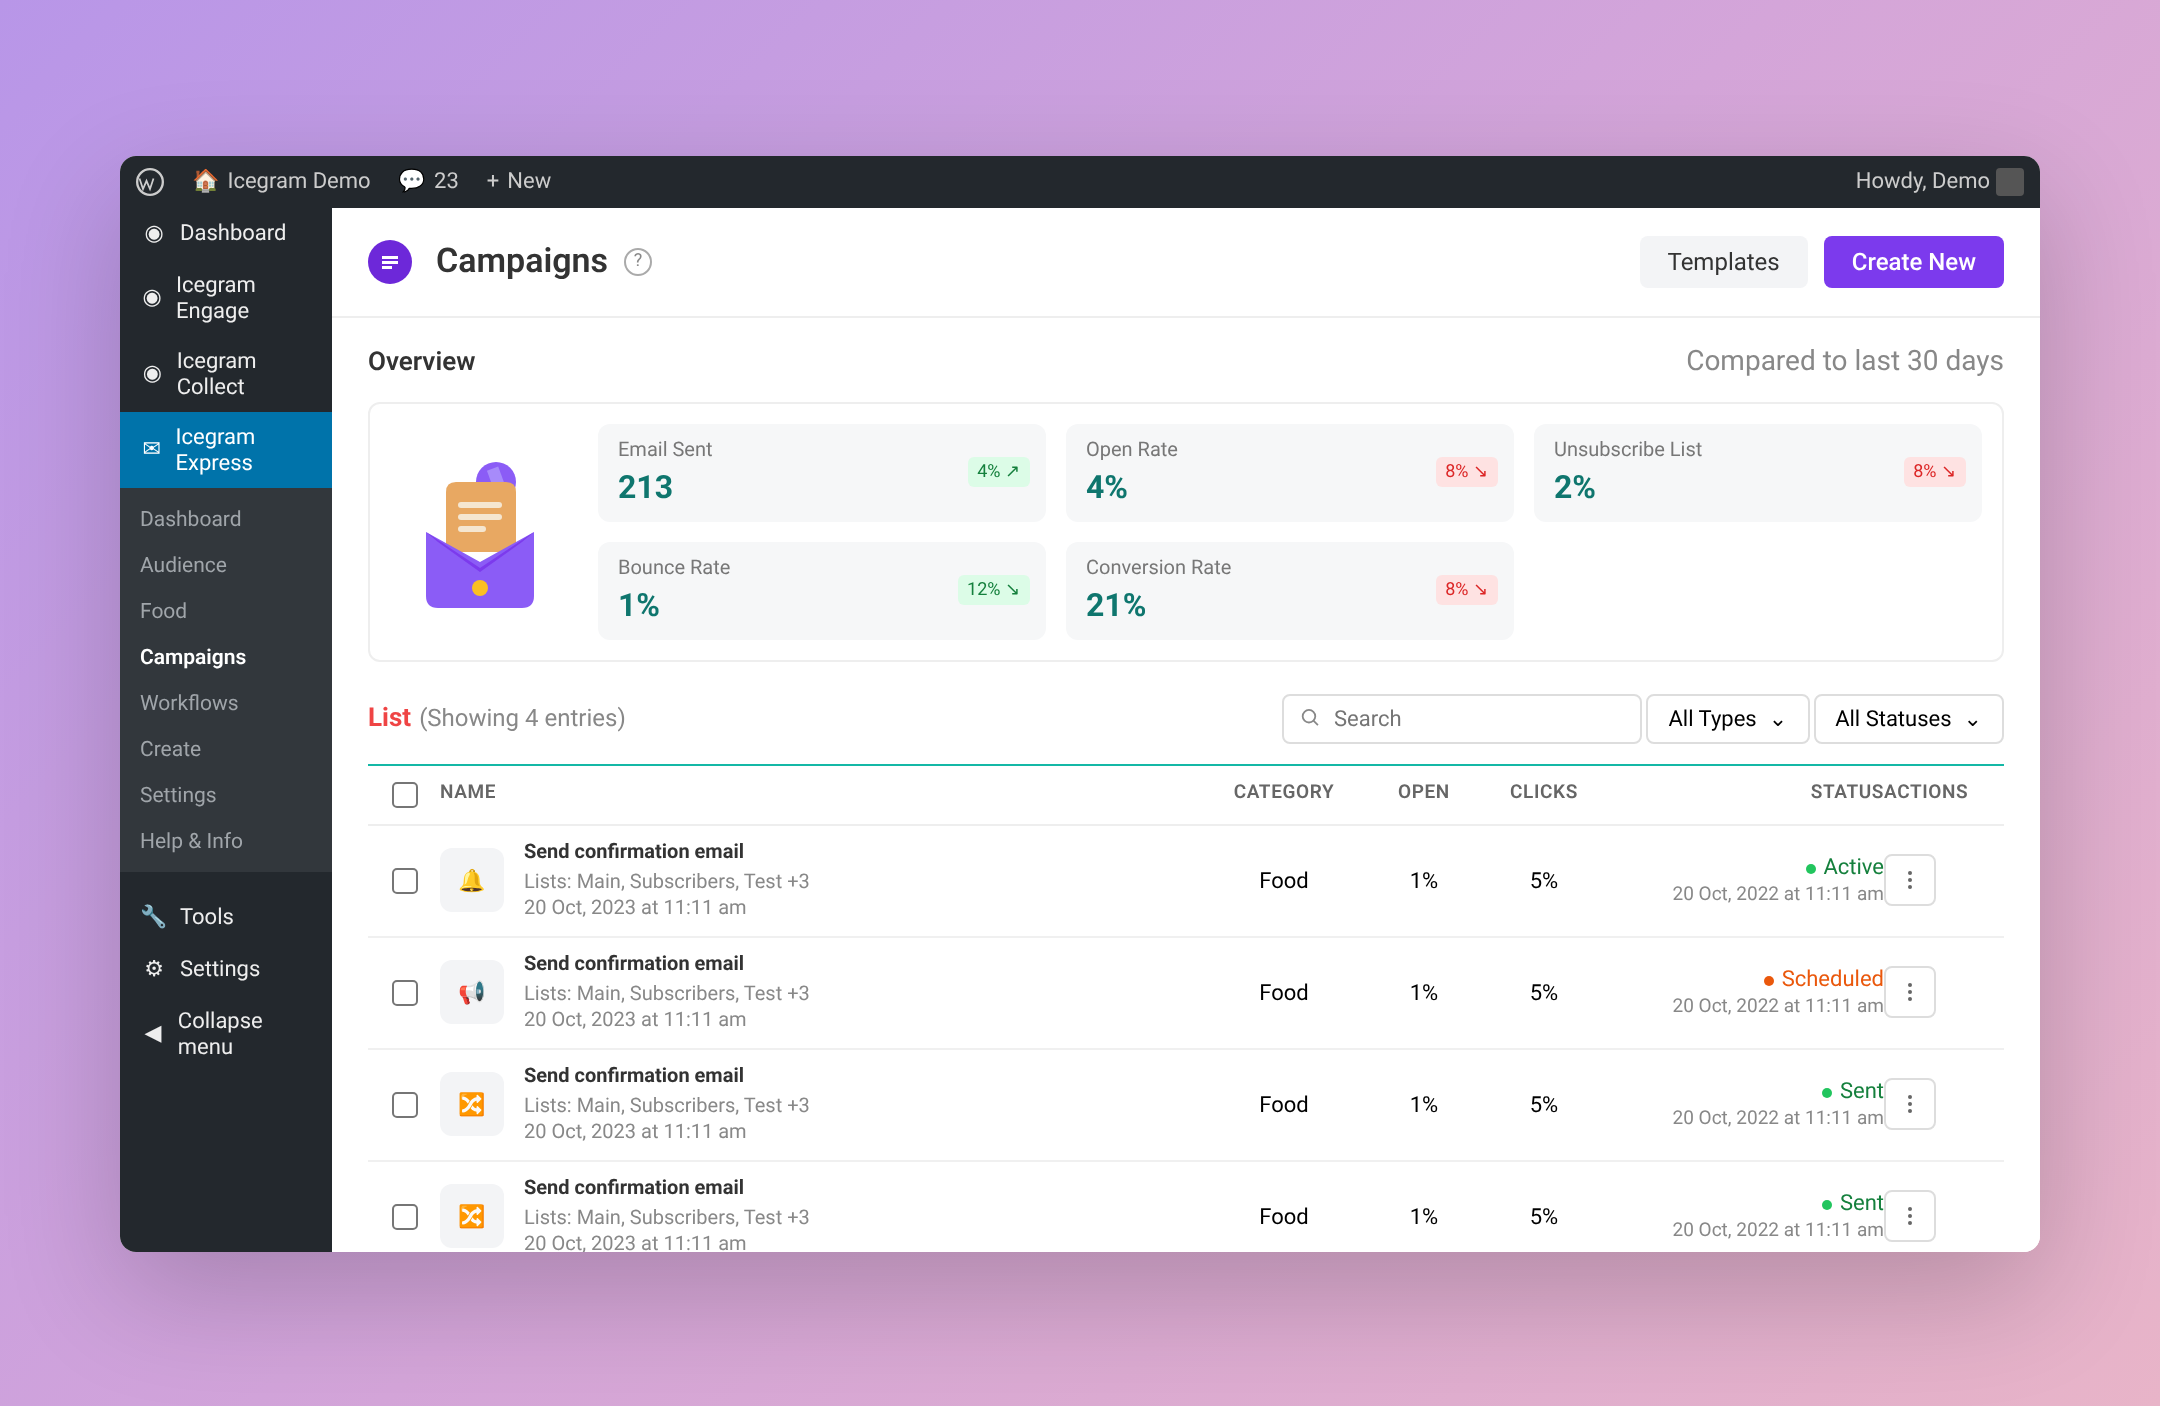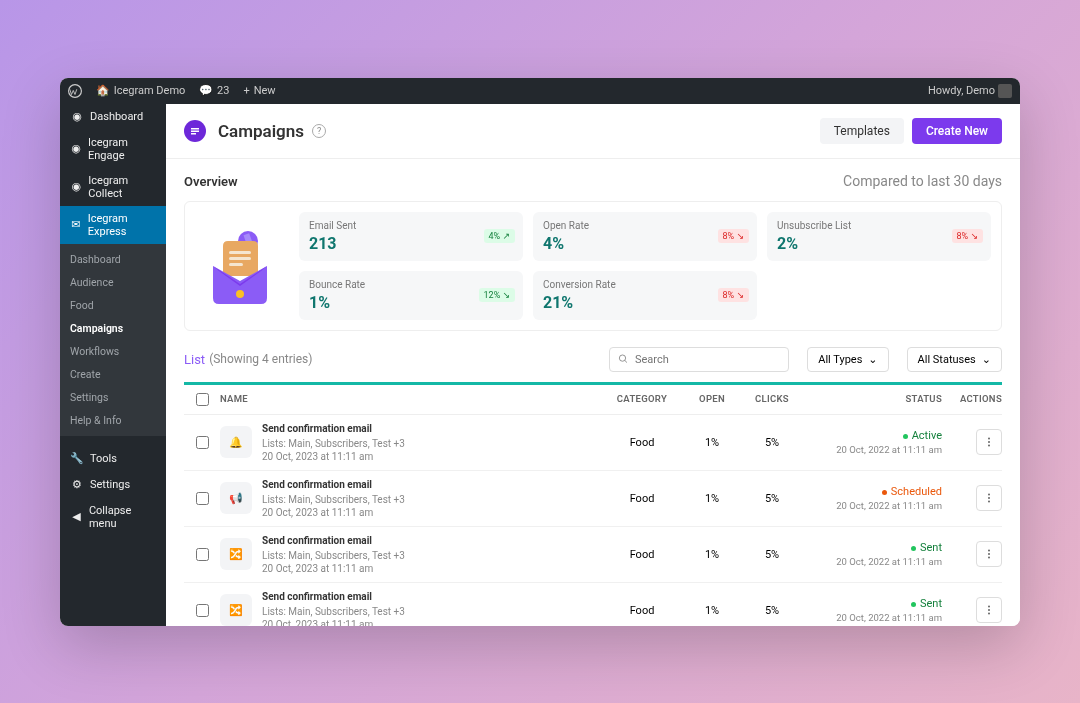--- a/index.html
+++ b/index.html
@@ -36,35 +36,35 @@
 .overview-icon{width:90px;display:flex;align-items:center;justify-content:center}
 .metrics{flex:1;display:grid;grid-template-columns:repeat(3,1fr);gap:10px}
 .metric{background:#f6f7f8;border-radius:6px;padding:8px 10px;position:relative}
 .metric-label{font-size:10px;color:#777;margin-bottom:3px}
 .metric-value{font-size:16px;font-weight:700;color:#0f766e}
 .metric-badge{position:absolute;right:8px;top:50%;transform:translateY(-50%);font-size:9px;padding:2px 5px;border-radius:3px;display:flex;align-items:center;gap:2px}
 .badge-green{background:#dcfce7;color:#15803d}
 .badge-red{background:#fee2e2;color:#dc2626}
 .list-section{margin-top:16px}
 .list-header{display:flex;align-items:center;margin-bottom:10px}
-.list-title{font-size:13px;font-weight:400;color:#8b5cf6}
+.list-title{font-size:13px;font-weight:700;color:#ef4444}
 .list-count{font-size:12px;color:#888;margin-left:4px}
-.list-controls{margin-left:auto;display:flex;gap:18px}
+.list-controls{margin-left:auto;display:flex;gap:2px}
 .search-box{display:flex;align-items:center;border:1px solid #ddd;border-radius:4px;padding:4px 8px;width:180px}
 .search-input{border:none;outline:none;font-size:11px;width:100%}
 .dropdown{border:1px solid #ddd;border-radius:4px;padding:5px 10px;font-size:11px;display:flex;align-items:center;gap:6px;cursor:pointer}
 .table{width:100%}
-.thead{display:flex;border-top:3px solid #14b8a6;border-bottom:1px solid #eee;padding:8px 0;font-size:9.5px;color:#666;font-weight:600;letter-spacing:0.3px}
+.thead{display:flex;border-top:1px solid #14b8a6;border-bottom:1px solid #eee;padding:8px 0;font-size:9.5px;color:#666;font-weight:600;letter-spacing:0.3px}
 .col-check{width:36px;display:flex;justify-content:center}
 .col-name{flex:1}
 .col-category{width:80px;text-align:center}
 .col-open{width:60px;text-align:center}
 .col-clicks{width:60px;text-align:center}
 .col-status{width:140px;text-align:right}
-.col-actions{width:60px;text-align:right}
+.col-actions{width:60px;text-align:left}
 .trow{display:flex;align-items:center;border-bottom:1px solid #f0f0f0;padding:8px 0;font-size:11px}
 .row-icon{width:32px;height:32px;background:#f3f4f6;border-radius:6px;margin-right:10px;display:flex;align-items:center;justify-content:center}
 .row-name{font-weight:700;color:#333;font-size:10px}
 .row-meta{font-size:10px;color:#888;margin-top:4px}
 .row-date{font-size:10px;color:#888;margin-top:2px}
 .status-dot{display:inline-block;width:5px;height:5px;border-radius:50%;margin-right:4px}
 .status-active{color:#15803d}
 .status-active .status-dot{background:#22c55e}
 .status-scheduled{color:#ea580c}
 .status-scheduled .status-dot{background:#ea580c}

